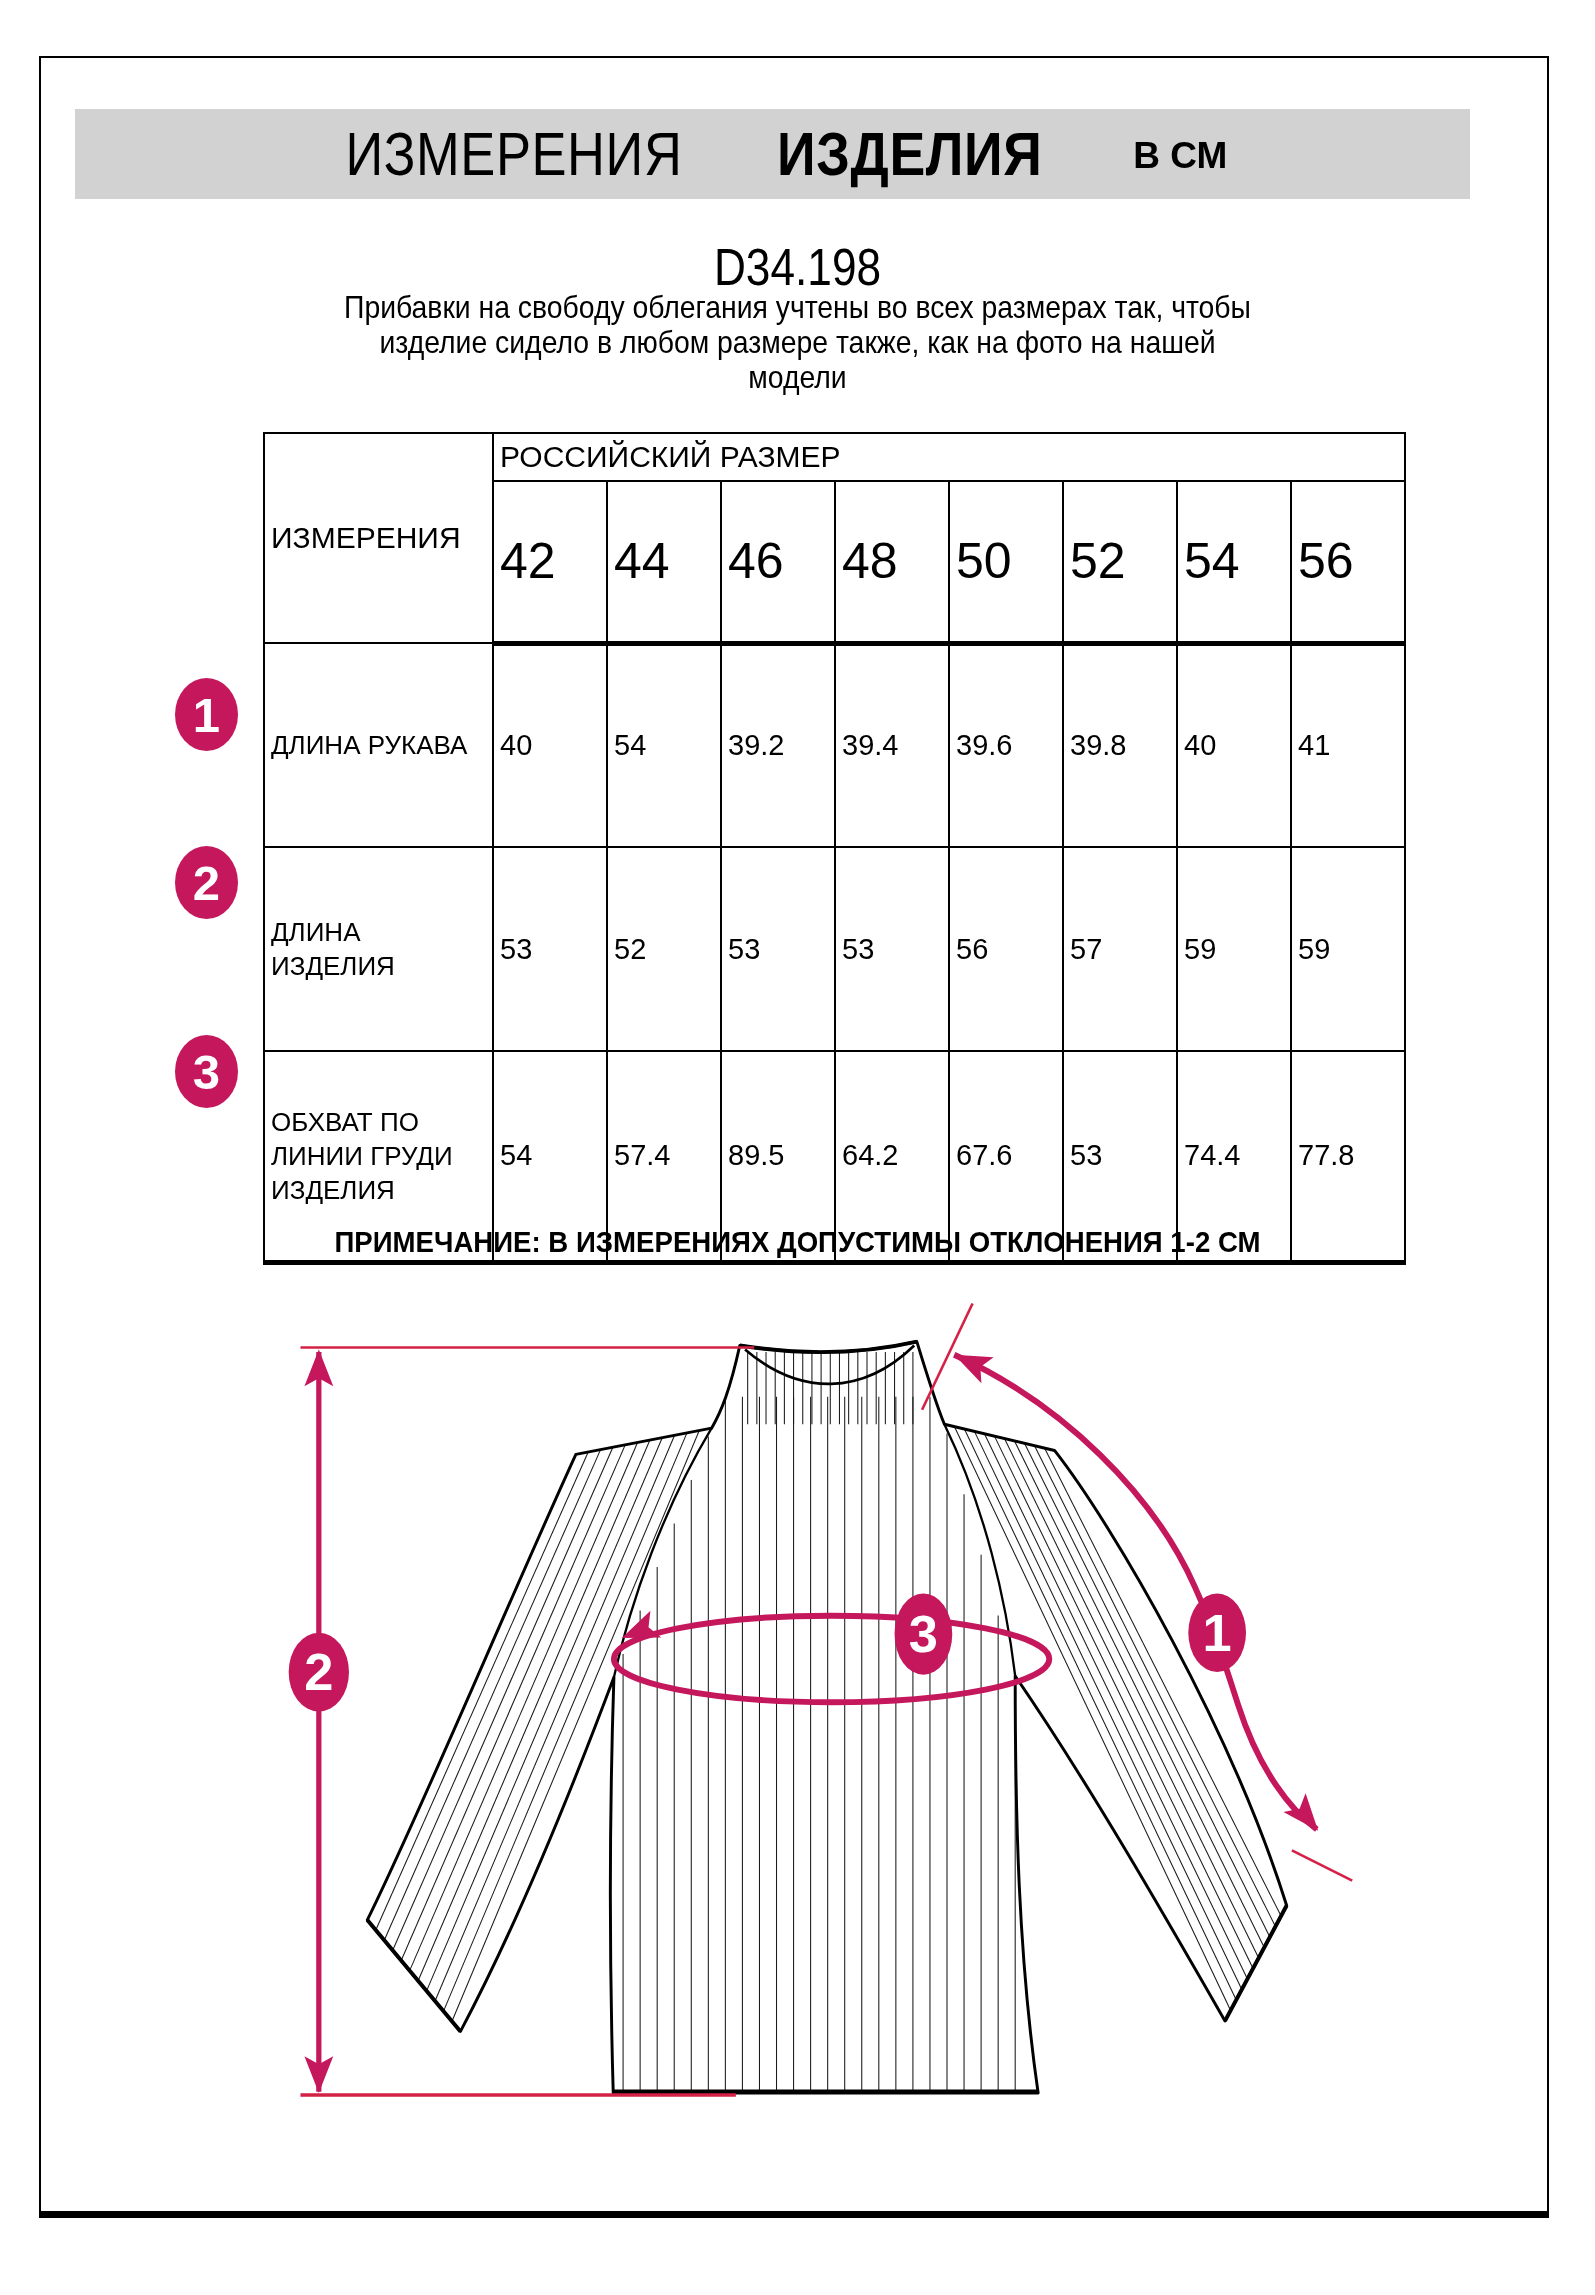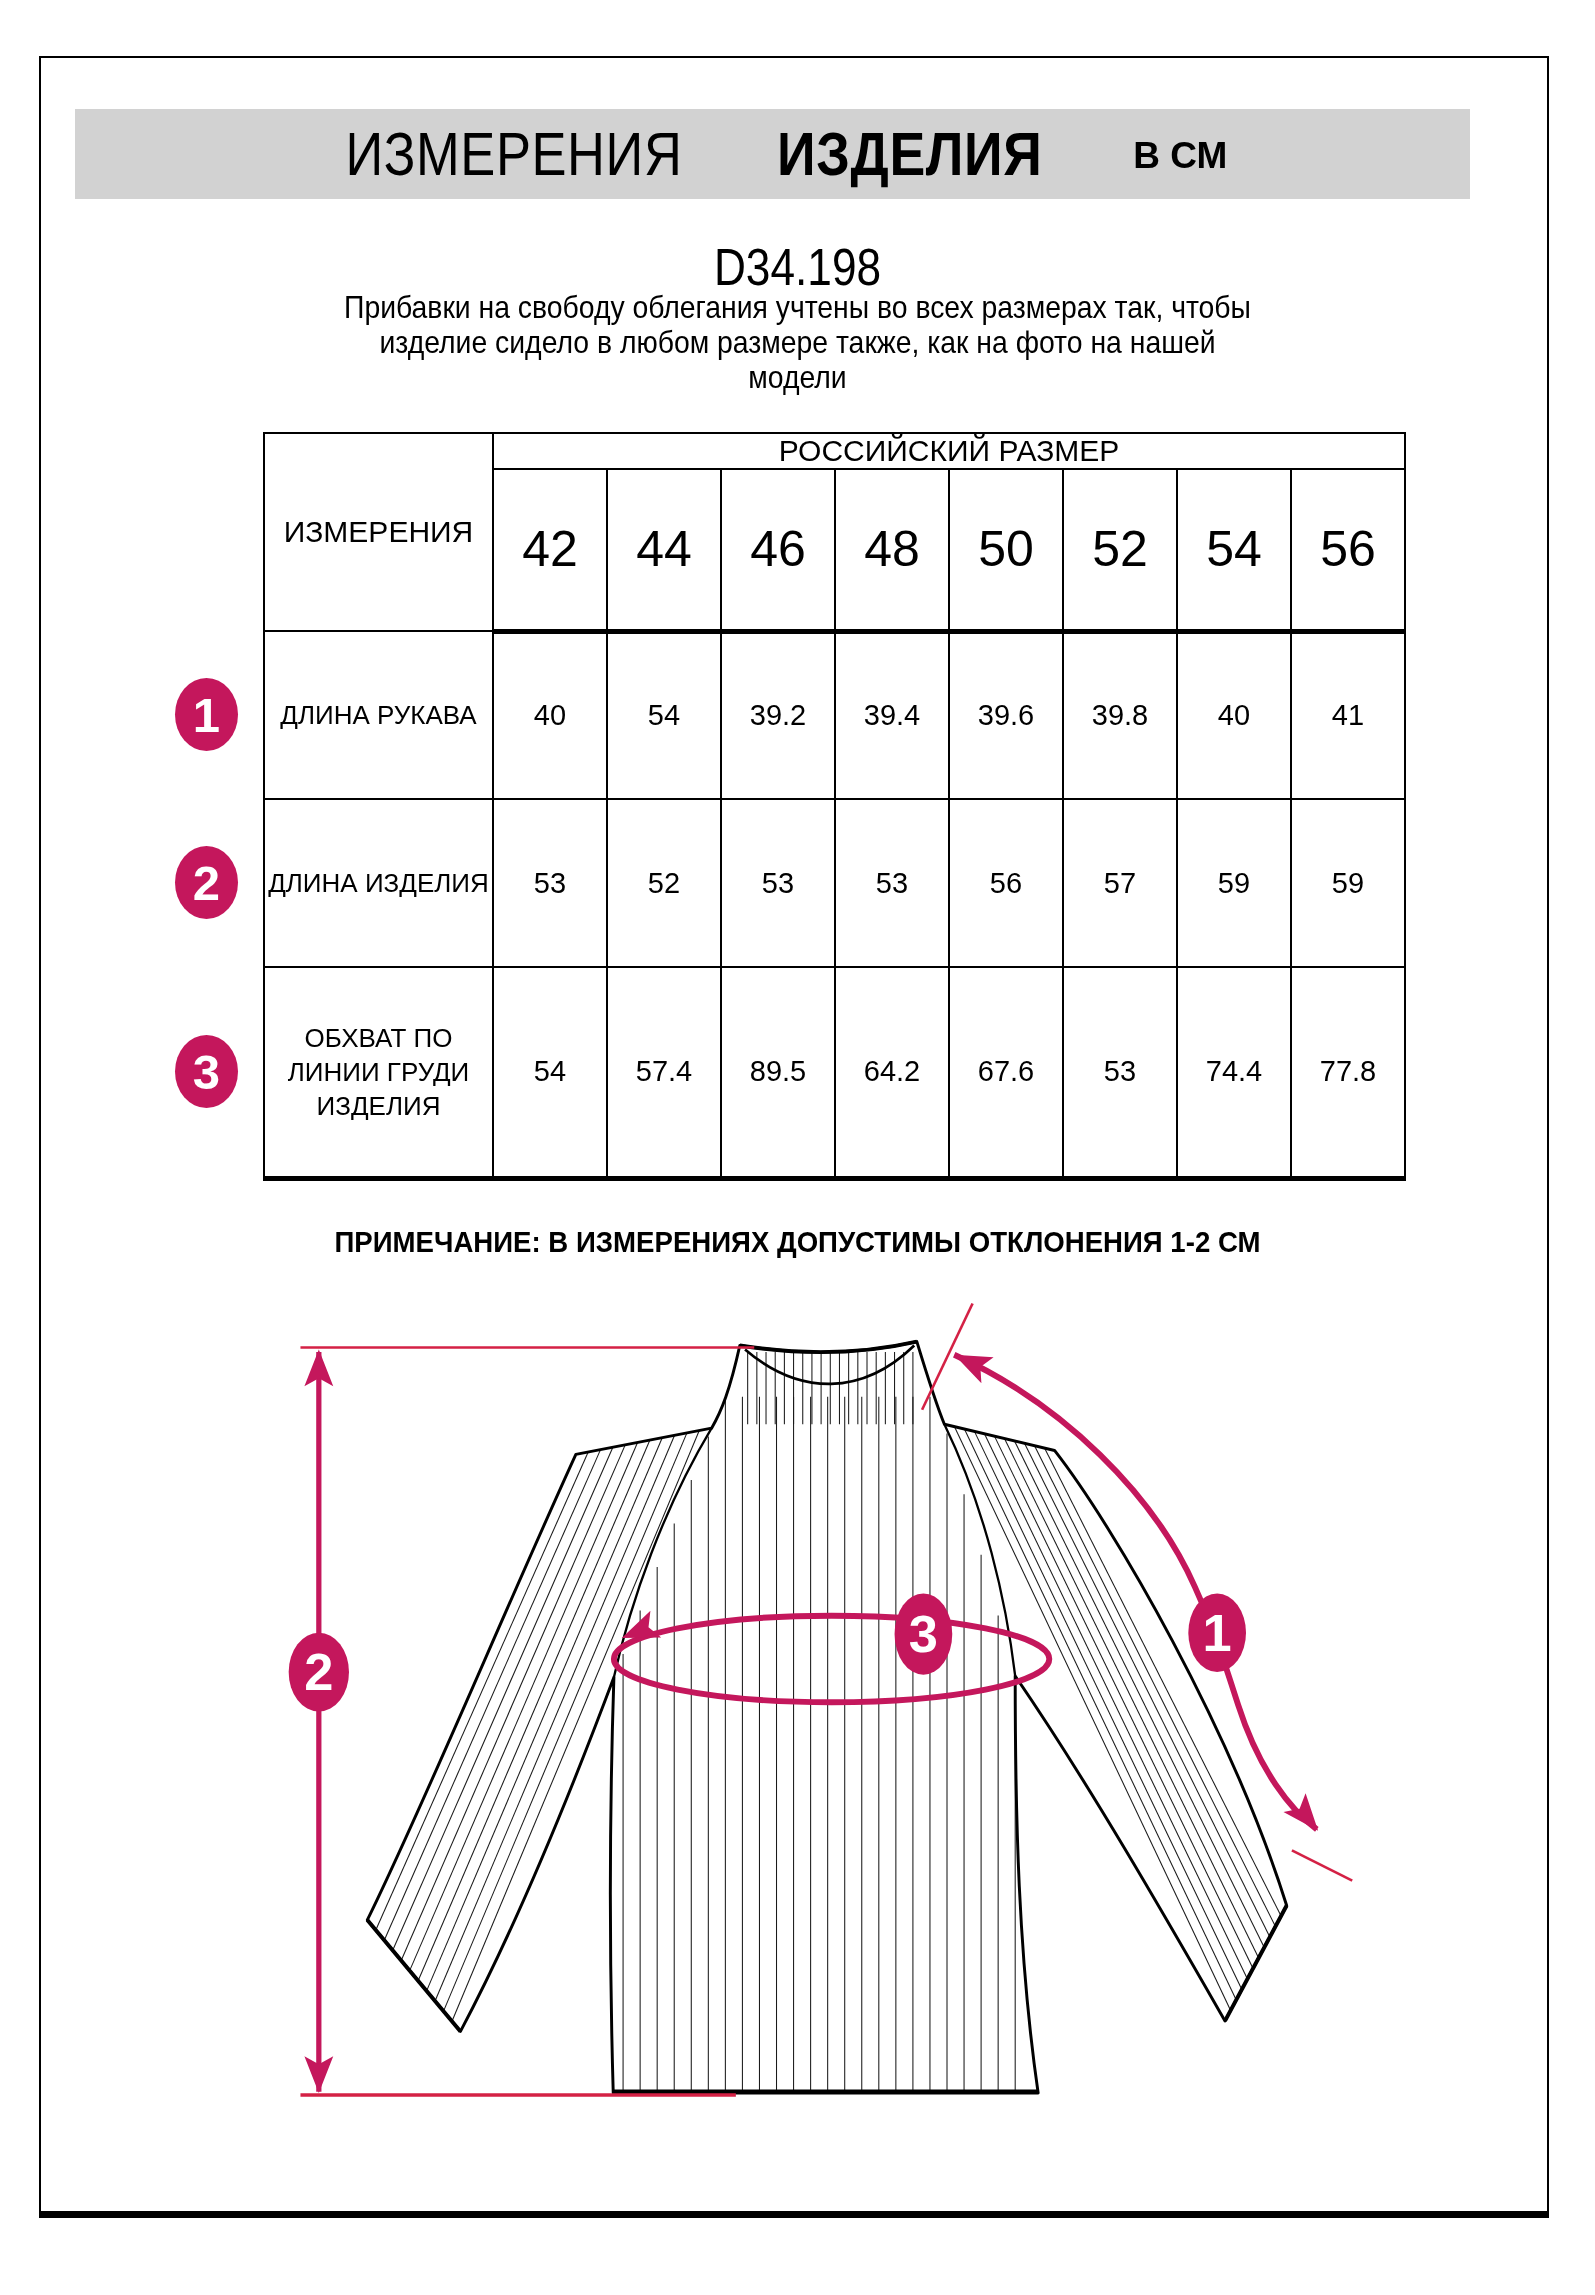--- a/index.html
+++ b/index.html
@@ -12,28 +12,28 @@
   .banner .t-reg{font-size:61px;font-weight:400;letter-spacing:0.7px;transform:scaleX(.86);}
   .banner .t-bold{font-size:61px;font-weight:700;letter-spacing:0.7px;transform:scaleX(.88);}
   .banner .t-unit{font-size:37px;font-weight:700;margin-top:3.9px;margin-left:24px;}
   .code{position:absolute;left:0;top:237px;width:1595px;text-align:center;
         font-size:52px;font-weight:400;transform:scaleX(.85);}
   .desc{position:absolute;left:240px;top:290px;width:1115px;text-align:center;
         font-size:31.5px;line-height:35px;transform:scaleX(.9);}
   
   table.size-table{position:absolute;left:263px;top:432px;border-collapse:collapse;
         table-layout:fixed;}
-  table.size-table td{border:2px solid #000;text-align:center;vertical-align:middle;
-        padding:0;box-sizing:border-box;}
+  table.size-table td{border:2px solid #000;vertical-align:middle;
+        padding:6px;box-sizing:border-box;}
   td.c-label{width:229px;}
   td.c-size{width:114px;}
   tr.hdr-row td{height:35px;font-size:30px;}
   tr.sizes-row td{height:162px;font-size:50px;font-weight:400;border-bottom-width:5.9px;}
   td.measure-head{font-size:31.5px;border-bottom-width:5.9px;}
-  tr.data-row-1 td,tr.data-row-2 td{height:168px;}
+  tr.data-row-1 td,tr.data-row-2 td{height:204px;}
   tr.data-row-3 td{height:211px;border-bottom-width:5.9px;}
   td.row-label{font-size:26px;line-height:34px;padding:0 14.4px;}
   td.val{font-size:29px;}
   
   .badge{position:absolute;width:63px;height:73px;border-radius:50%;
         display:flex;align-items:center;justify-content:center;
         color:#fff;font-size:49px;font-weight:700;}
   .note{position:absolute;left:0;top:1225px;width:1595px;text-align:center;
         font-size:30px;font-weight:700;transform:scaleX(.92);}
   .drawing{position:absolute;left:0;top:0;width:1595px;height:2295px;}

